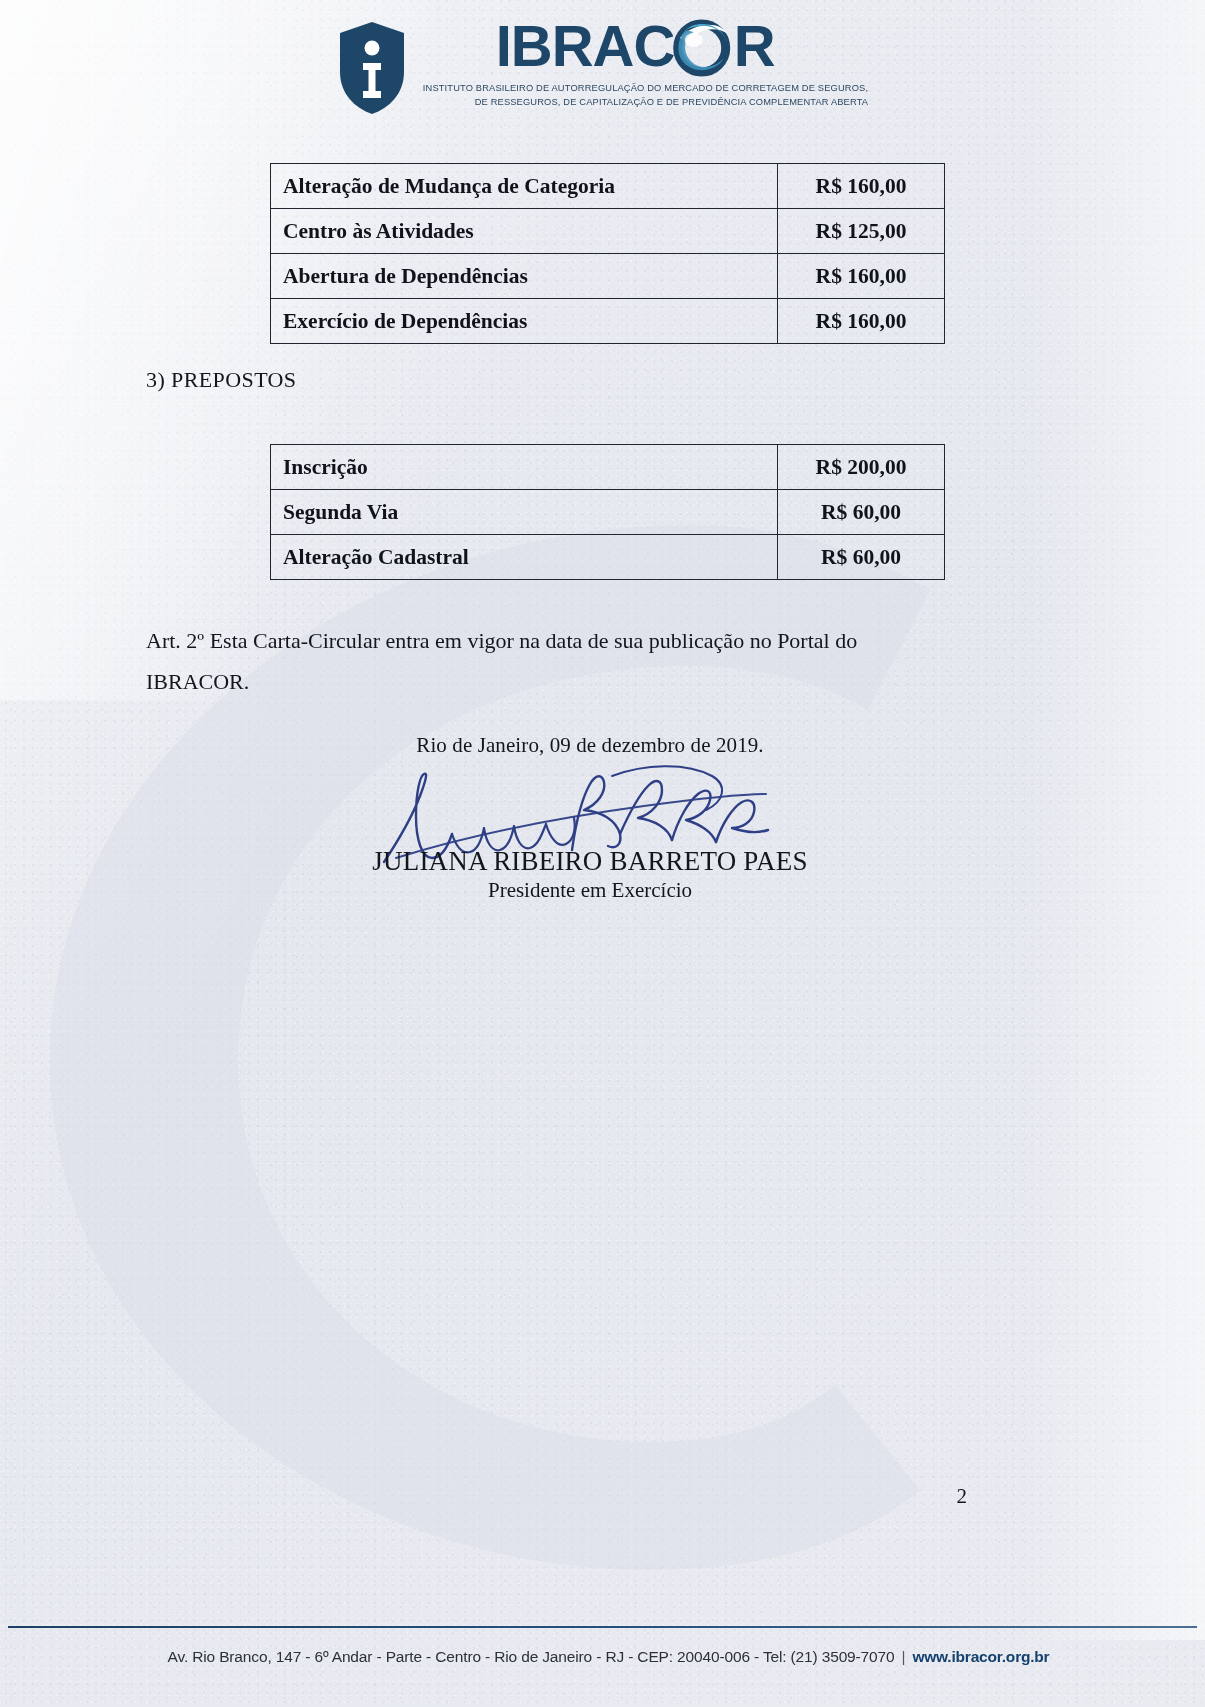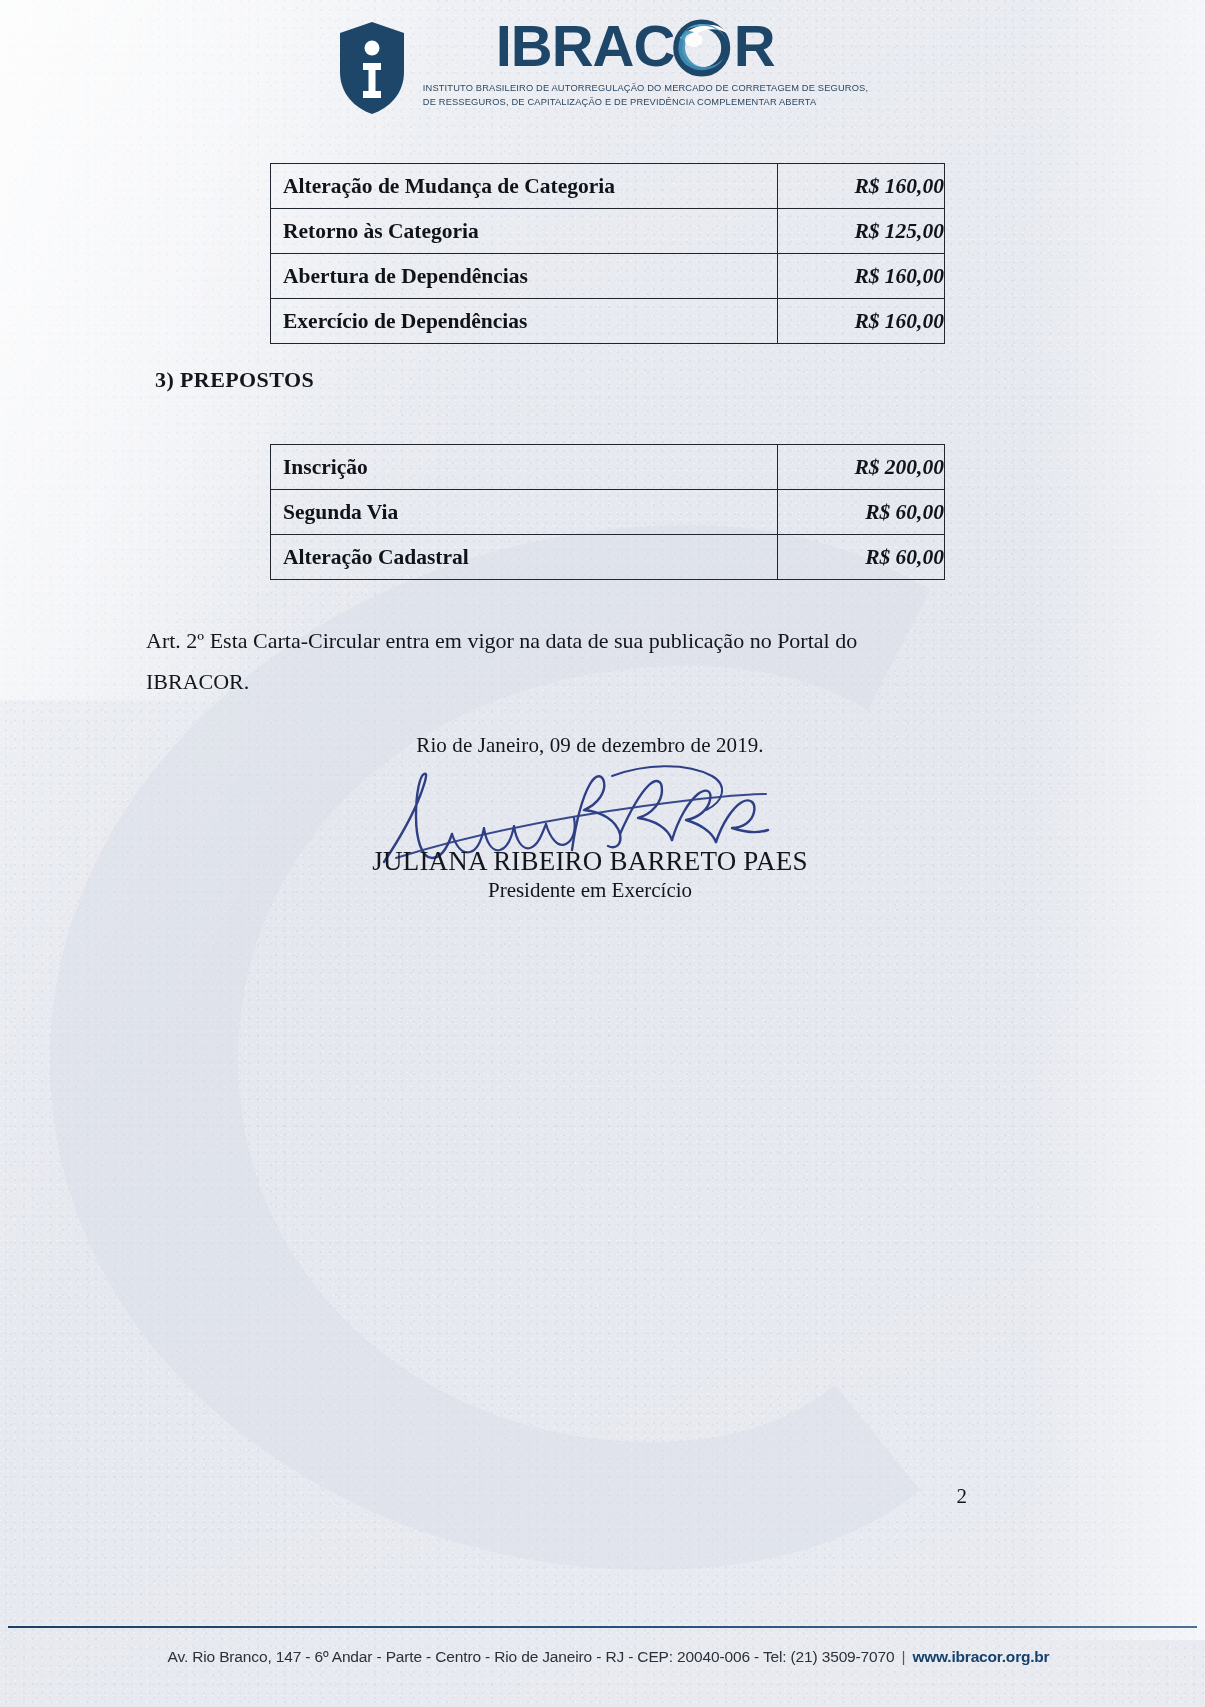--- a/index.html
+++ b/index.html
@@ -90,20 +90,21 @@
     height: 62px;
   }
   .tagline {
     font-family: "Liberation Sans", sans-serif;
     font-size: 9.3px;
     letter-spacing: .16px;
     color: #2b4862;
     line-height: 1.32;
     margin-top: 2px;
     white-space: nowrap;
+    text-align: right;
   }
 
   
   .fee-table {
     position: absolute;
     border-collapse: collapse;
     table-layout: fixed;
     font-weight: bold;
     font-size: 21.5px;
     color: #10131a;
@@ -114,34 +115,32 @@
 
   .fee-table td {
     border: 1.6px solid #20262f;
     height: 44px;
     padding: 0 0 0 12px;
     vertical-align: middle;
   }
   .fee-table td.label { width: 494px; }
   .fee-table td.value {
     width: 166px;
-    text-align: right;
+    text-align: center;
     padding-left: 0;
-    font-style: italic;
   }
 
   
   .section-heading {
     position: absolute;
     left: 146px;
     top: 367px;
     font-size: 22px;
-    font-weight: bold;
+    font-weight: normal;
     letter-spacing: .4px;
-    margin-left: 9px;
   }
 
   
   .article {
     position: absolute;
     left: 146px;
     top: 620px;
     width: 820px;
     font-size: 22px;
     line-height: 41px;
@@ -279,21 +278,21 @@
     </div>
   </div>
 
   <table class="fee-table t1">
     <tbody>
       <tr>
         <td class="label">Alteração de Mudança de Categoria</td>
         <td class="value">R$ 160,00</td>
       </tr>
       <tr>
-        <td class="label">Retorno às Categoria</td>
+        <td class="label">Centro às Atividades</td>
         <td class="value">R$ 125,00</td>
       </tr>
       <tr>
         <td class="label">Abertura de Dependências</td>
         <td class="value">R$ 160,00</td>
       </tr>
       <tr>
         <td class="label">Exercício de Dependências</td>
         <td class="value">R$ 160,00</td>
       </tr>

